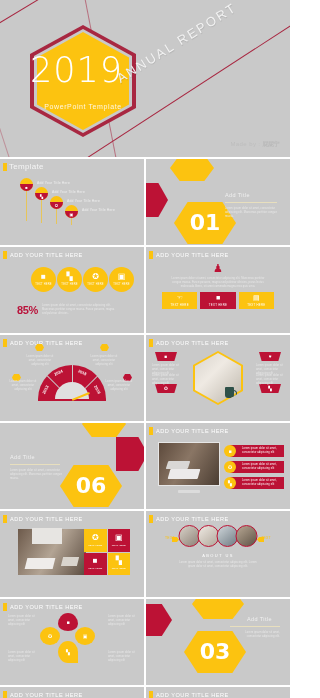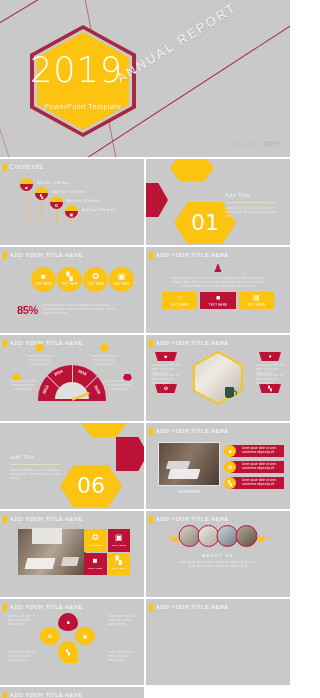--- a/index.html
+++ b/index.html
@@ -188,21 +188,21 @@
   
   .secHexY {
     position:absolute; width:62px; height:42px; background:#fcc310;
     clip-path:polygon(22% 0,78% 0,100% 50%,78% 100%,22% 100%,0 50%);
     display:flex; align-items:center; justify-content:center;
   }
   .secHexYsmall {
     position:absolute; width:44px; height:26px; background:#fcc310;
     clip-path:polygon(22% 0,78% 0,100% 50%,78% 100%,22% 100%,0 50%);
   }
-  .secNum { color:#ffffff; font-size:22px; font-family:"DejaVu Sans", sans-serif; font-weight:400; line-height:1;}
+  .secNum { color:#ffffff; font-size:22px; font-family:"DejaVu Sans", sans-serif; font-weight:700; line-height:1;}
   .secArrowCr {
     position:absolute; width:32px; height:34px; background:#bc1235;
     clip-path:polygon(0 0,70% 0,100% 50%,70% 100%,0 100%);
   }
   .secTtl { position:absolute; font-size:5.5px; color:#f0f0f0; letter-spacing:.4px;}
   .secRule { position:absolute; height:1px; background:#e8dfbe; }
 </style>
 </head>
 <body>
 
@@ -228,21 +228,21 @@
       <span>Made by :</span>
       <b>屁屁宁</b>
     </div>
 
   </div>
 
   <div class="grid">
 
     <div class="slide">
       <div class="stitlebar"></div>
-      <div style="position:absolute;left:9px;top:3px;font-size:8px;color:#f5f5f5;letter-spacing:.3px;">Contents</div>
+      <div style="position:absolute;left:9px;top:3px;font-size:8px;color:#f5f5f5;letter-spacing:.3px;">Template</div>
 
       <div style="position:absolute;left:26px;top:22px;width:1px;height:40px;background:#fcc310;opacity:.6"></div>
       <div style="position:absolute;left:41px;top:31px;width:1px;height:33px;background:#fcc310;opacity:.6"></div>
       <div style="position:absolute;left:56px;top:40px;width:1px;height:25px;background:#fcc310;opacity:.6"></div>
       <div style="position:absolute;left:71px;top:49px;width:1px;height:17px;background:#fcc310;opacity:.6"></div>
 
       <div>
         <div style="position:absolute;left:20px;top:19px;width:13px;height:13px;border-radius:50%;background:#fcc310;overflow:hidden;">
           <div style="position:absolute;left:0;right:0;bottom:0;height:7px;background:#bc1235;
                       display:flex;align-items:center;justify-content:center;color:#fff;font-size:4px;">■</div>
@@ -499,20 +499,30 @@
       <div class="bub" style="left:58px;top:42px;width:20px;height:22px;border-radius:50% 50% 0 50%;">
         <span class="ic">▚</span>
       </div>
 
       <div class="lorem" style="position:absolute;left:8px;top:16px;width:28px;">Lorem ipsum dolor sit amet, consectetur adipiscing elit</div>
       <div class="lorem" style="position:absolute;left:8px;top:52px;width:28px;">Lorem ipsum dolor sit amet, consectetur adipiscing elit</div>
       <div class="lorem" style="position:absolute;right:8px;top:16px;width:28px;">Lorem ipsum dolor sit amet, consectetur adipiscing elit</div>
       <div class="lorem" style="position:absolute;right:8px;top:52px;width:28px;">Lorem ipsum dolor sit amet, consectetur adipiscing elit</div>
     </div>
 
+    <div class="slide">
+      <div class="secHexYsmall" style="left:46px;top:-10px;width:52px;height:30px;"></div>
+      <div class="secArrowCr" style="left:-8px;top:5px;width:34px;height:32px;"></div>
+      <div class="secHexY" style="left:38px;top:32px;">
+        <span class="secNum">03</span>
+      </div>
+      <div class="secTtl" style="right:18px;top:17px;">Add Title</div>
+      <div class="secRule" style="right:10px;top:27px;width:50px;"></div>
+      <div class="lorem" style="position:absolute;right:10px;top:32px;width:50px;text-align:right;">Lorem ipsum dolor sit amet, consectetur adipiscing elit.</div>
+    </div>
 
     <div class="slide">
       <div class="stitlebar"></div>
       <div class="stitle">ADD YOUR TITLE HERE</div>
 
     </div>
 
     <div class="slide">
       <div class="stitlebar"></div>
       <div class="stitle">ADD YOUR TITLE HERE</div>

